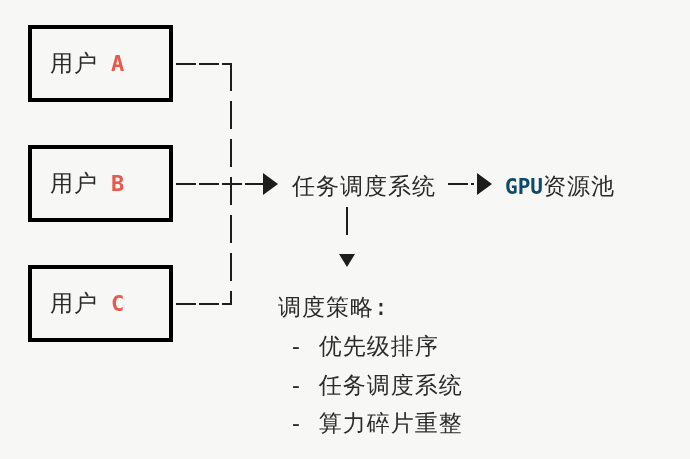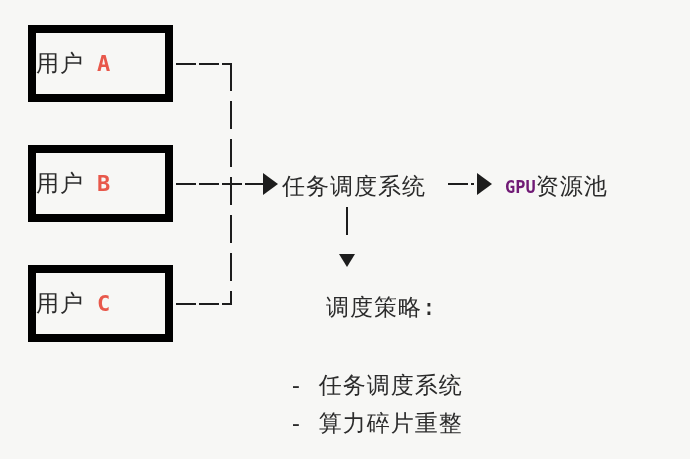--- a/index.html
+++ b/index.html
@@ -17,24 +17,25 @@
     position: relative;
     width: 690px;
     height: 459px;
   }
   
   .user-box {
     position: absolute;
     left: 28px;
     width: 145px;
     height: 77px;
-    border: 8px solid #000000;
+    border: 4px solid #000000;
     box-sizing: border-box;
     display: flex;
     align-items: center;
+    padding-left: 18px;
     gap: 13px;
   }
   .box-a { top: 25px; }
   .box-b { top: 145px; }
   .box-c { top: 265px; }
   .cjk {
     font-size: 23px;
     letter-spacing: 1px;
     color: #2b2b2b;
     white-space: pre;
@@ -78,29 +79,29 @@
     border-left: 8px solid transparent;
     border-right: 8px solid transparent;
     border-top: 13px solid #1d1d1d;
     left: 339px; top: 254px;
   }
   
   .label {
     position: absolute;
     white-space: pre;
   }
-  .scheduler-label { left: 282px; top: 171px; text-align: right; }
+  .scheduler-label { left: 292px; top: 171px; text-align: right; }
   .gpu-label       { left: 505px; top: 171px; display: flex; align-items: center; }
   .gpu-latin {
     font-family: "DejaVu Sans Mono", monospace;
-    font-size: 17px;
+    font-size: 21px;
     font-weight: bold;
-    color: #701a75;
+    color: #0c4a6e;
   }
-  .strategy-title  { left: 278px; top: 292px; margin-left: 48px; }
+  .strategy-title  { left: 278px; top: 292px; }
   .bullet { left: 289px; }
   .bullet-1 { top: 331px; }
   .bullet-2 { top: 370px; }
   .bullet-3 { top: 408px; }
 </style>
 </head>
 <body>
 
 <div class="canvas">
 
@@ -130,16 +131,17 @@
 
   <div class="label cjk scheduler-label">任务调度系统</div>
 
   <div class="label gpu-label">
     <span class="gpu-latin">GPU</span>
     <span class="cjk">资源池</span>
   </div>
 
   <div class="label cjk strategy-title">调度策略:</div>
 
+  <div class="label cjk bullet bullet-1">- 优先级排序</div>
   <div class="label cjk bullet bullet-2">- 任务调度系统</div>
   <div class="label cjk bullet bullet-3">- 算力碎片重整</div>
 
 </div>
 
 </body></html>

